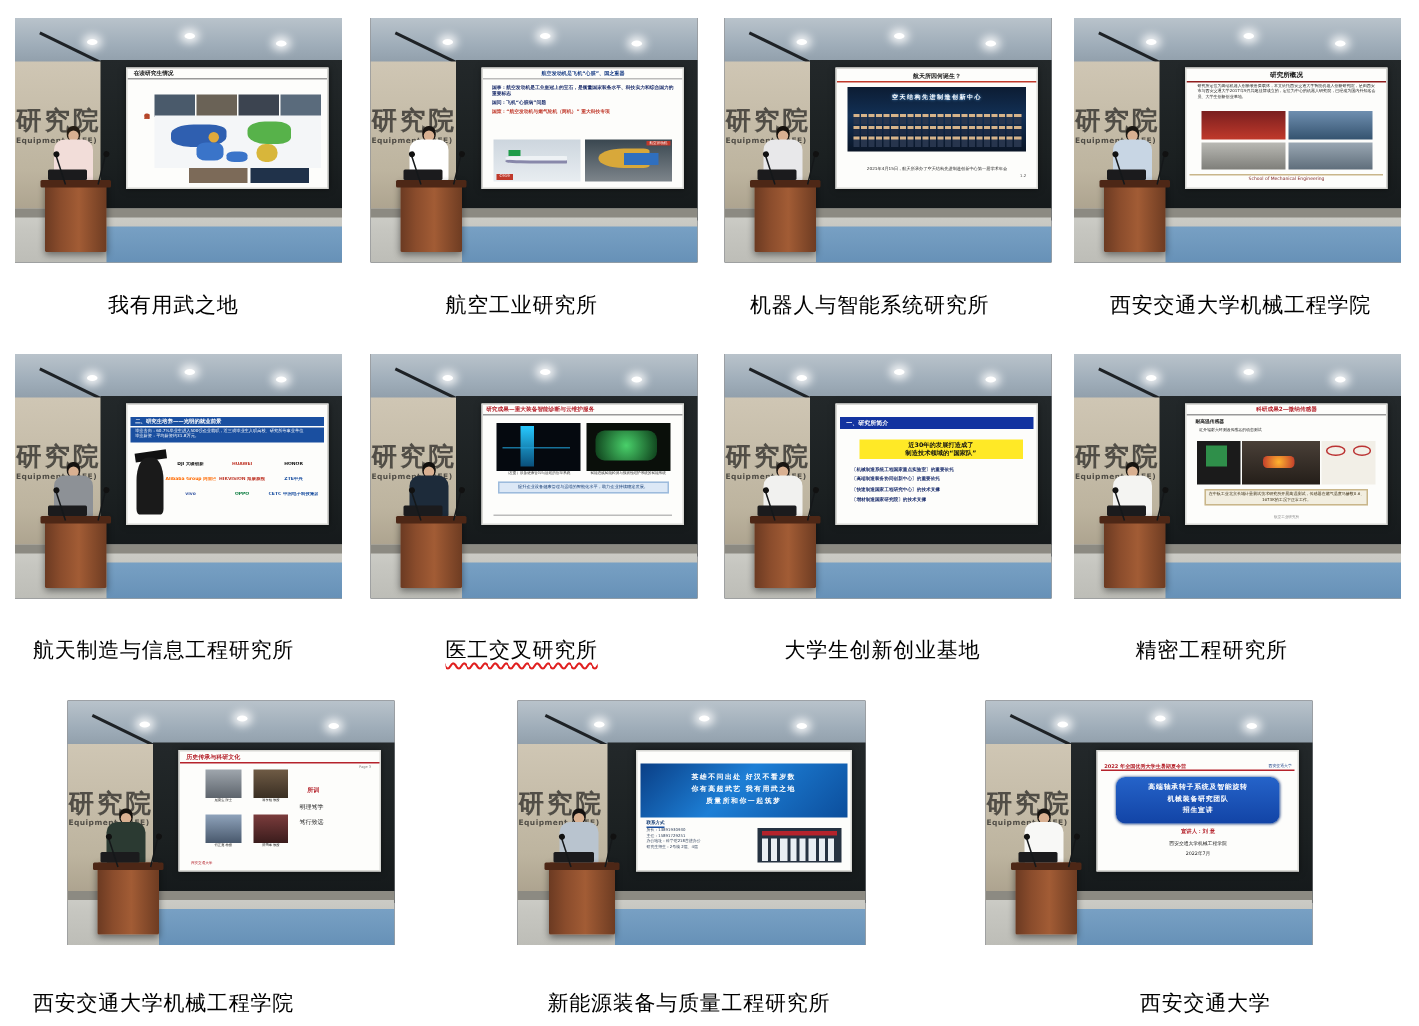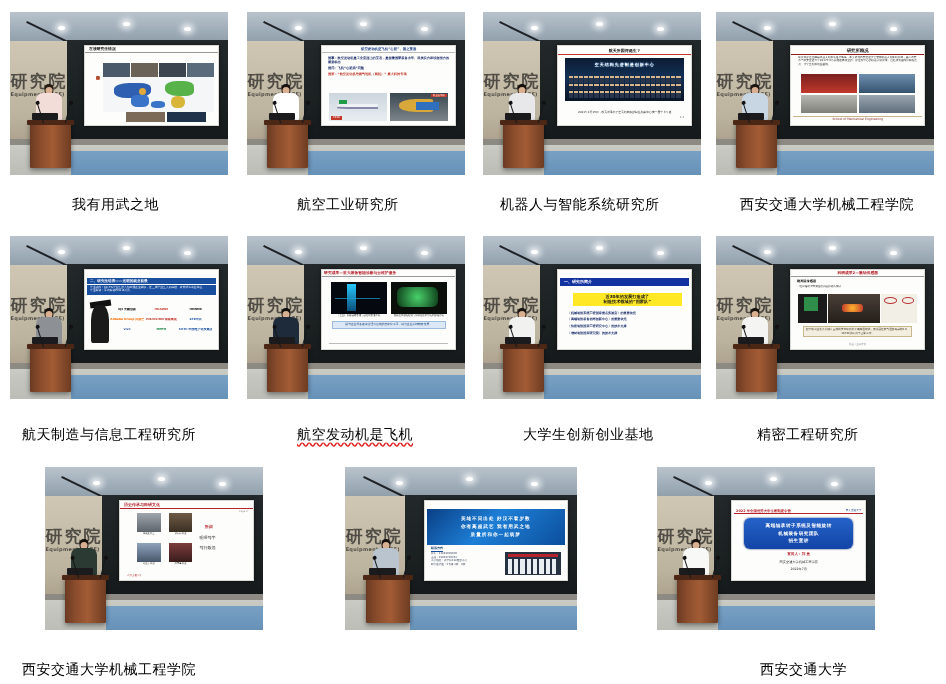--- a/index.html
+++ b/index.html
@@ -559,21 +559,21 @@
           </div>
           <div class="mic" style="left:15%;top:56%;height:12%;transform:rotate(-18deg);">
             <div class="head"></div>
           </div>
           <div class="mic" style="left:25%;top:56%;height:12%;transform:rotate(14deg);">
             <div class="head"></div>
           </div>
         </div>
       </div>
     </div>
-    <div class="caption misspelled" style="left:297px;top:427px;">航空发动机是飞机</div>
+    <div class="caption misspelled" style="left:297px;top:427px;">医工交叉研究所</div>
     <div class="cell" style="left:483px;top:236px;width:218px;height:163px;">
       <div class="photo" style="width:218px;height:163px;">
         <div class="scene">
           <div class="ceiling">
             <div class="lamp" style="left:22%;top:42%;"></div>
             <div class="lamp" style="left:52%;top:30%;"></div>
             <div class="lamp" style="left:80%;top:46%;"></div>
             <div class="beam" style="left:8%;top:28%;width:22%;height:1.5px;transform:rotate(26deg);"></div>
           </div>
           <div class="wall-beige">
@@ -812,20 +812,21 @@
           </div>
           <div class="mic" style="left:15%;top:56%;height:12%;transform:rotate(-18deg);">
             <div class="head"></div>
           </div>
           <div class="mic" style="left:25%;top:56%;height:12%;transform:rotate(14deg);">
             <div class="head"></div>
           </div>
         </div>
       </div>
     </div>
+    <div class="caption" style="left:365px;top:662px;">新能源装备与质量工程研究所</div>
     <div class="cell" style="left:657px;top:467px;width:218px;height:163px;">
       <div class="photo" style="width:218px;height:163px;">
         <div class="scene">
           <div class="ceiling">
             <div class="lamp" style="left:22%;top:42%;"></div>
             <div class="lamp" style="left:52%;top:30%;"></div>
             <div class="lamp" style="left:80%;top:46%;"></div>
             <div class="beam" style="left:8%;top:28%;width:22%;height:1.5px;transform:rotate(26deg);"></div>
           </div>
           <div class="wall-beige">

